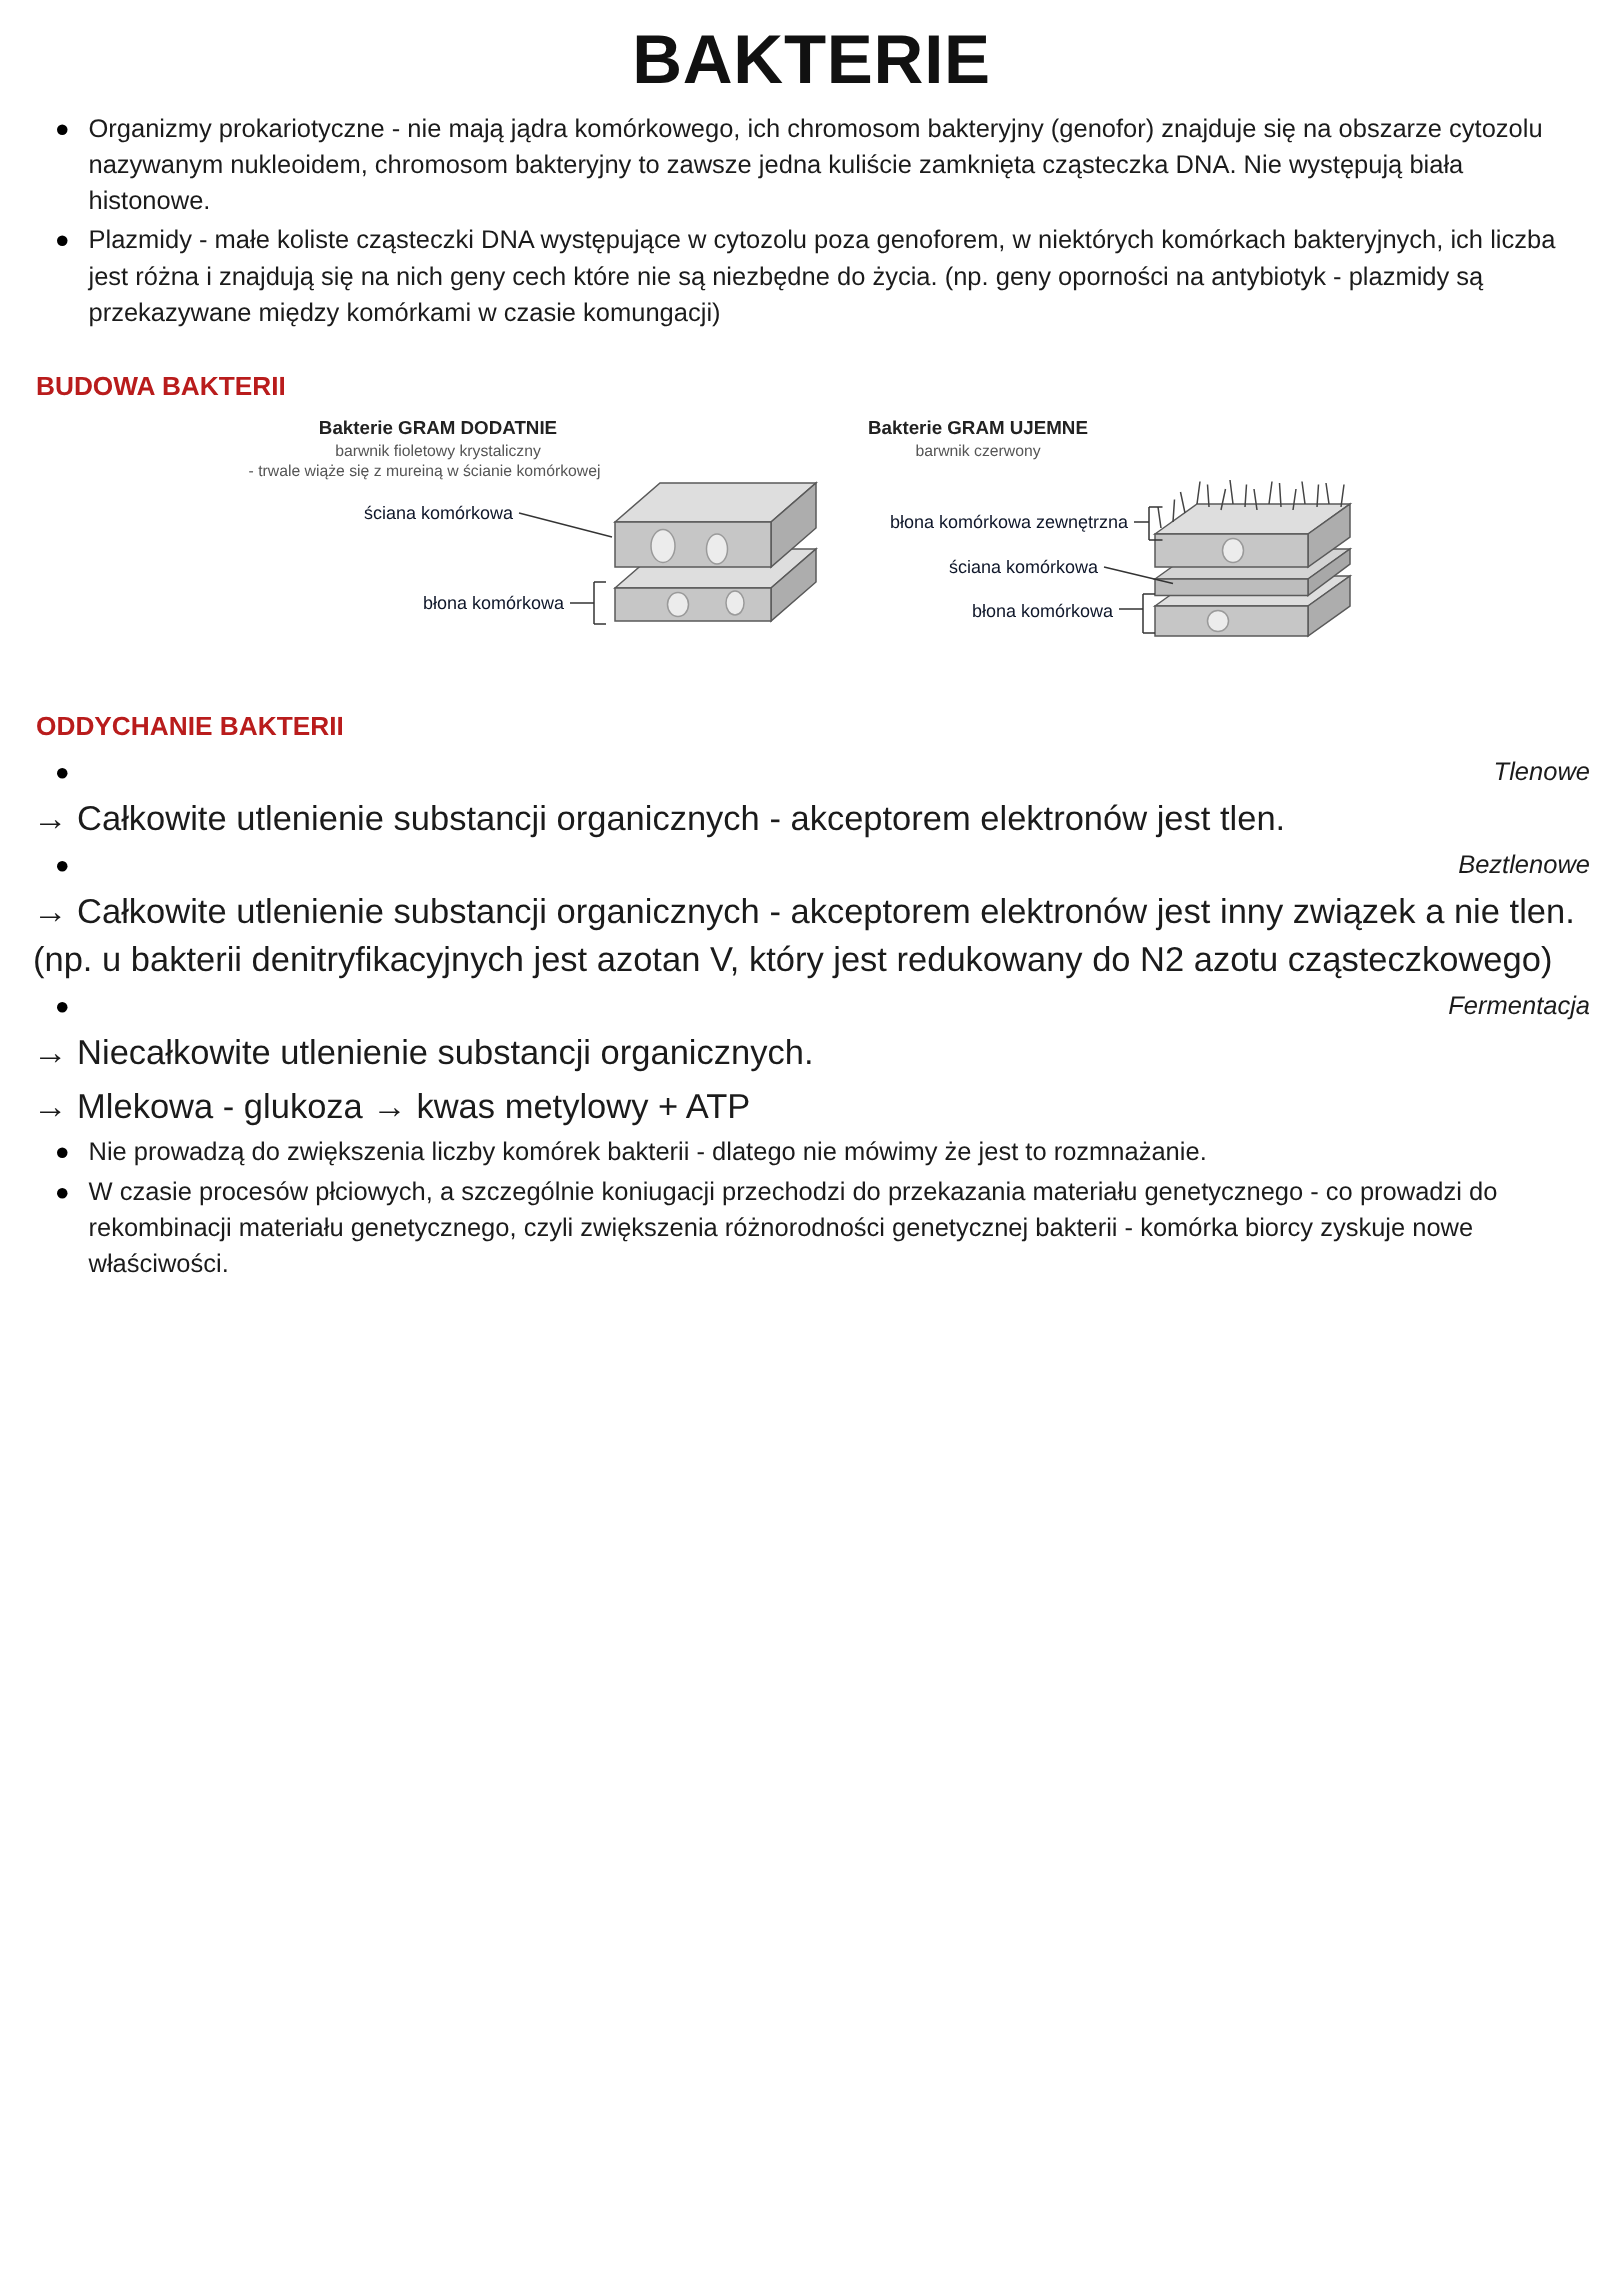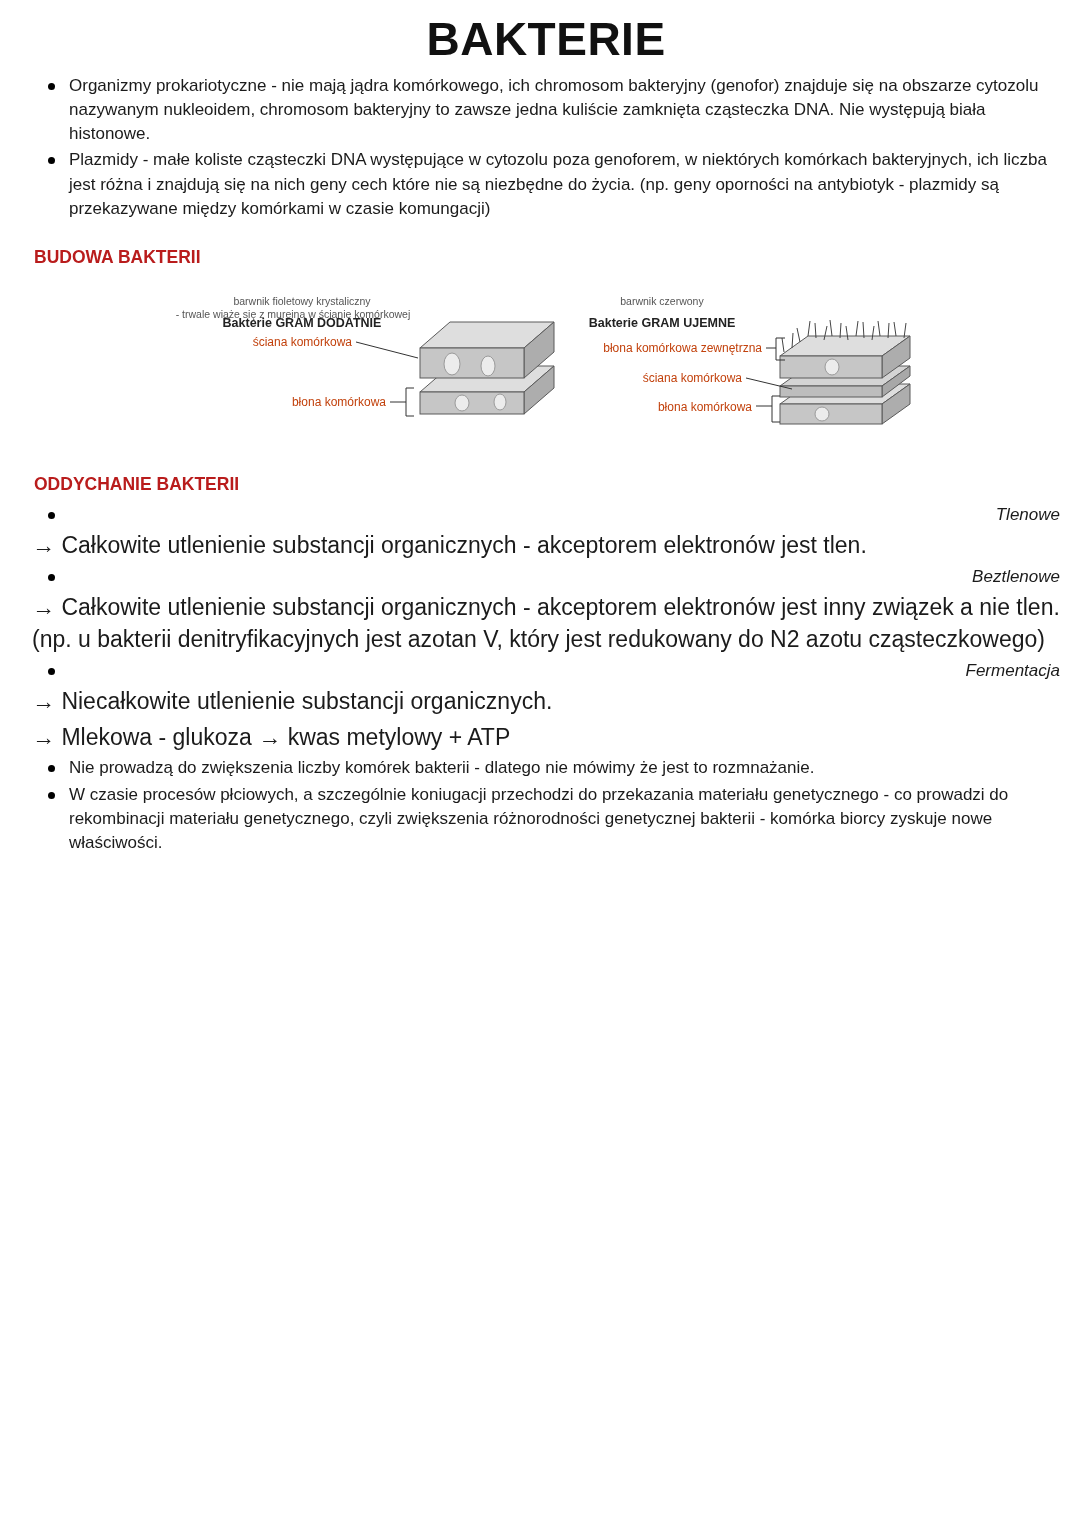--- a/index.html
+++ b/index.html
@@ -1,40 +1,40 @@
 <!DOCTYPE html>
 <html><head>
 <meta charset="utf-8">
 <style>
   html,body { margin:0; padding:0; background:#ffffff; }
   body { font-family:"Liberation Sans", sans-serif; color:#1b1b1b; }
   .page { position:relative; width:1080px; height:1313px; box-sizing:border-box;
-          padding:6px 20px 20px 32px; overflow:hidden; background:#fff; }
+          padding:6px 20px 20px 22px; overflow:hidden; background:#fff; }
 
   .doc-title { text-align:center; font-size:46px; font-weight:bold; color:#111;
                margin:6px 0 8px 0; letter-spacing:0.5px; }
 
   .bullet-item { display:flex; margin:0 0 2px 16px; font-size:17px; line-height:1.42; }
   .bullet-item .marker { flex:0 0 auto; width:7px; height:7px; border-radius:50%;
                          background:#000; margin:9px 14px 0 0; }
   .bullet-item .text { flex:1 1 auto; }
   .bullet-item.italic .text { font-style:italic;text-align:right; }
 
   .arrow-line { font-size:23px; line-height:1.42; margin:0 0 3px 0; }
 
   .section-heading { font-size:17.5px; font-weight:bold; color:#b91c1c; margin:26px 0 8px 2px; }
   .section-heading.tight { margin-top:22px; }
 
   
   .diagram { position:relative; height:176px; margin:2px 0 0 0; }
   .diagram svg { position:absolute; left:0; top:0; }
-  .dlabel { position:absolute; font-size:12px; color:#c2410c; white-space:nowrap; }
+  .dlabel { position:absolute; font-size:12px; color:#0f172a; white-space:nowrap; }
   .dlabel.right { text-align:right; }
   .dtitle { position:absolute; font-size:12.5px; font-weight:bold; color:#222;
-            text-align:center;margin-top:38px; }
+            text-align:center; }
   .dsub { position:absolute; font-size:10.5px; color:#555; text-align:center; }
 
   .body-block { margin-top:2px; }
 </style>
 </head>
 <body>
 
 <div class="page">
 
   <div class="doc-title">BAKTERIE</div>

